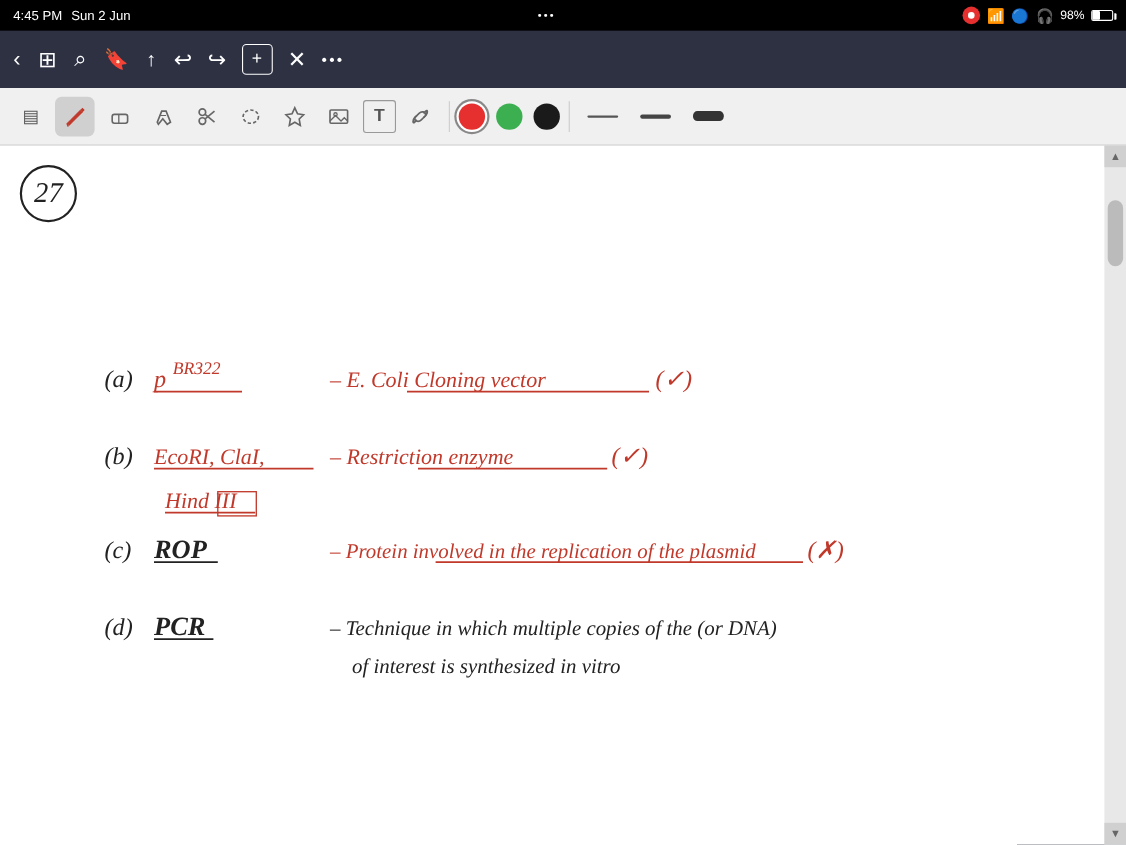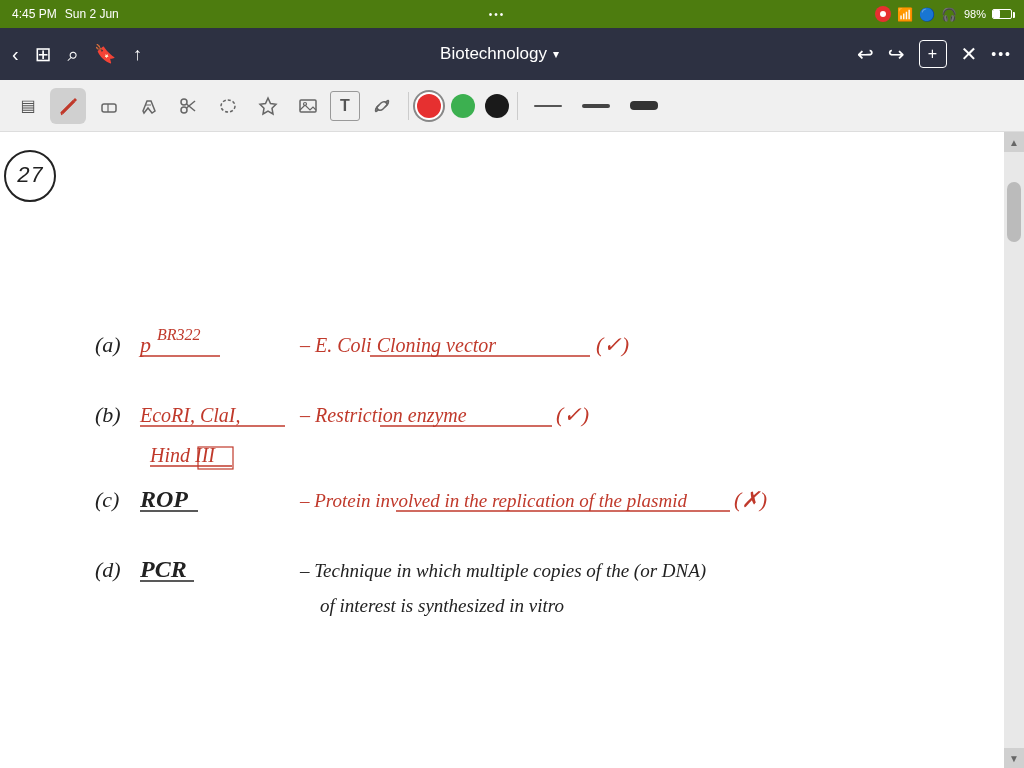--- a/index.html
+++ b/index.html
@@ -7,21 +7,21 @@
       width: 1024px;
       height: 768px;
       overflow: hidden;
       font-family: -apple-system, BlinkMacSystemFont, 'Helvetica Neue', sans-serif;
       background: #2d3142;
     }
 
     
     .status-bar {
       height: 28px;
-      background: #4d7c0f;
+      background: #000000;
       display: flex;
       align-items: center;
       justify-content: space-between;
       padding: 0 12px;
       color: white;
       font-size: 12px;
       font-weight: 500;
     }
     .status-left { display: flex; gap: 8px; align-items: center; }
     .status-right { display: flex; gap: 6px; align-items: center; font-size: 11px; }
@@ -132,27 +132,27 @@
     .note-svg {
       position: absolute;
       top: 0; left: 0;
       width: calc(100% - 20px);
       height: 100%;
     }
 
     
     .page-num-circle {
       position: absolute;
-      top: 18px; left: 4px;
+      top: 18px; left: 18px;
       width: 52px; height: 52px;
       border: 2.5px solid #222;
       border-radius: 50%;
       display: flex; align-items: center; justify-content: center;
-      font-size: 22px;
-      font-family: Liberation Mono, monospace;
+      font-size: 26px;
+      font-family: Liberation Serif, serif;
       font-style: italic;
       color: #222;
     }
   </style>
 </head>
 <body>
 
 <div class="status-bar">
   <div class="status-left">
     <span>4:45 PM</span>
@@ -178,24 +178,20 @@
 </div>
 
 <div class="nav-bar">
   <div class="nav-left">
     <span class="nav-icon">‹</span>
     <span class="nav-icon">⊞</span>
     <span class="nav-icon">⌕</span>
     <span class="nav-icon" style="font-size:18px;">🔖</span>
     <span class="nav-icon" style="font-size:18px;">↑</span>
   </div>
-  <div class="nav-center">
-    <span class="nav-title">Biotechnology</span>
-    <span class="chevron-down">▾</span>
-  </div>
   <div class="nav-right">
     <span class="nav-icon">↩</span>
     <span class="nav-icon">↪</span>
     <span class="nav-icon" style="font-size:22px;border:1.5px solid white;width:28px;height:28px;display:flex;align-items:center;justify-content:center;border-radius:4px;font-size:16px;">+</span>
     <span class="nav-icon">✕</span>
     <span class="nav-icon" style="font-size:14px;letter-spacing:2px;">•••</span>
   </div>
 </div>
 
 <div class="toolbar">

